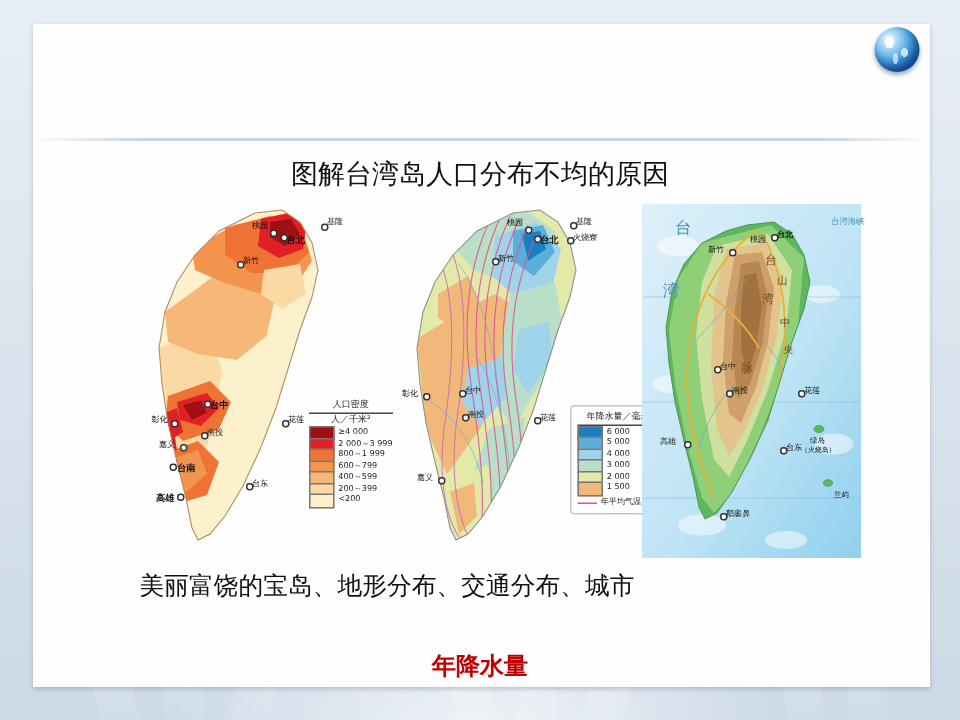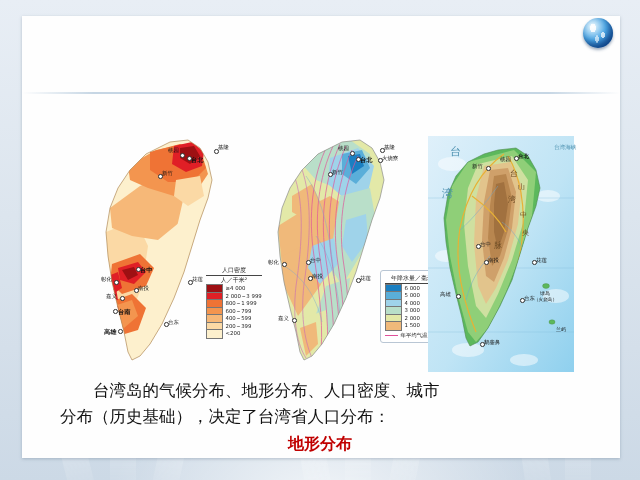--- a/index.html
+++ b/index.html
@@ -68,20 +68,21 @@
     <i style="left:565px;height:150px;"></i>
   </div>
 
   <div class="panel"></div>
   <div class="divider"></div>
 
   <div class="globe">
       <div class="ball"></div>
     </div>
 
+  <div class="subtitle">图解台湾岛人口分布不均的原因</div>
 
   <div class="maps">
 
     <div class="map" style="left:64px;top:0;width:180px;height:240px;">
       <svg width="180" height="240" viewBox="0 0 180 240">
         <defs>
           <clipPath id="clipTW1">
             <path d="M82,6 L100,4 L112,12 L120,26 L124,44 L120,62 L112,84 L104,110 L96,136 L86,162 L74,188 L62,208 L52,220 L44,224 L40,216 L36,196 L30,172 L24,146 L20,120 L18,96 L22,72 L30,52 L42,34 L58,18 Z"></path>
           </clipPath>
         </defs>
@@ -349,18 +350,17 @@
       <span class="city" style="left:112px;top:154px;font-size:5px">绿岛</span>
       <span class="city" style="left:106px;top:161px;font-size:4.6px">（火烧岛）</span>
       <span class="city" style="left:128px;top:190px;font-size:5px">兰屿</span>
       <div class="dot" style="left:52px;top:206px"></div>
       <span class="city" style="left:56px;top:203px">鹅銮鼻</span>
     </div>
 
   </div>
 
   <div class="bodytext">
-    <div style="text-indent:2em">台湾岛的气候分布、地形分布、人口密度、城市</div>
-    <div>分布（历史基础），决定了台湾省人口分布：</div>
+    <div style="text-indent:2em">美丽富饶的宝岛、地形分布、交通分布、城市</div>
   </div>
 
-  <div class="conclusion">地形分布</div>
+  <div class="conclusion">年降水量</div>
 </div>
 
 </body></html>

